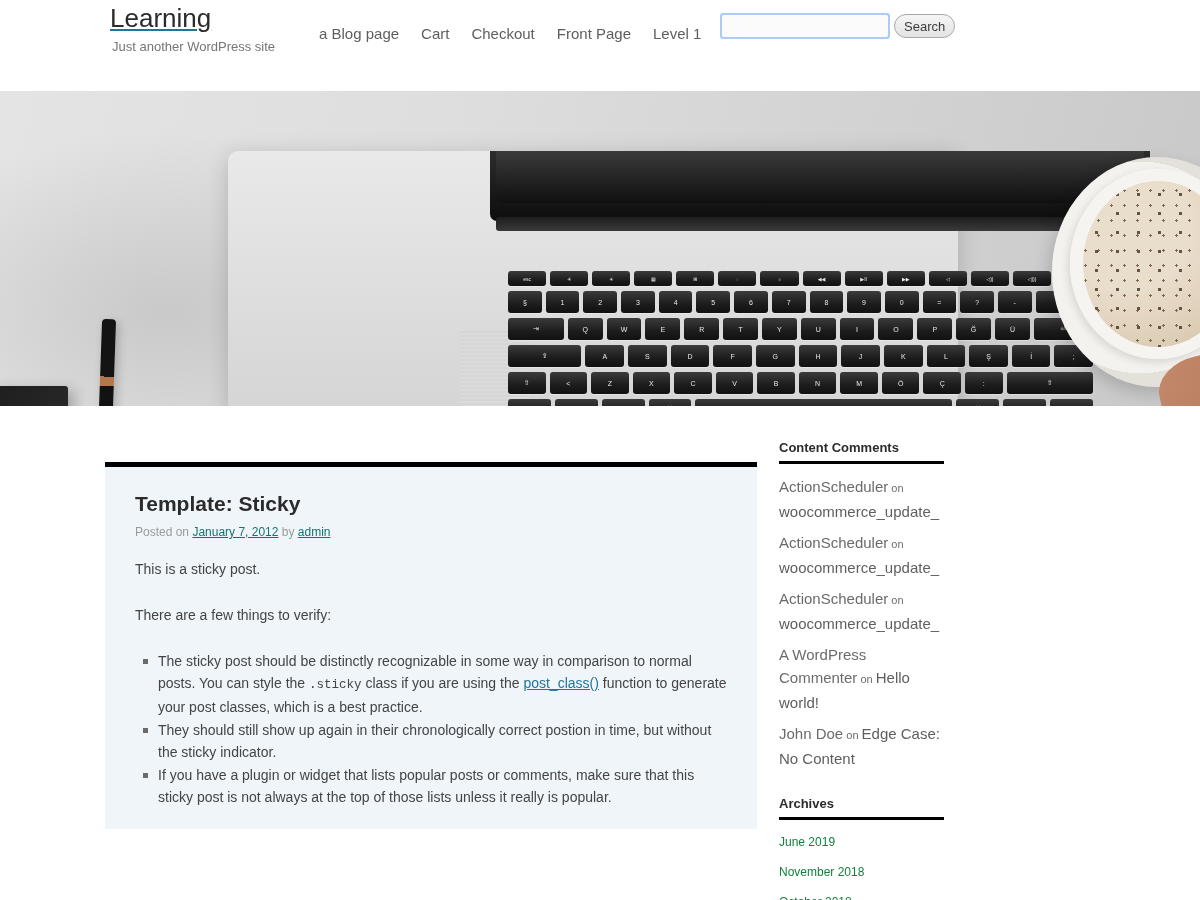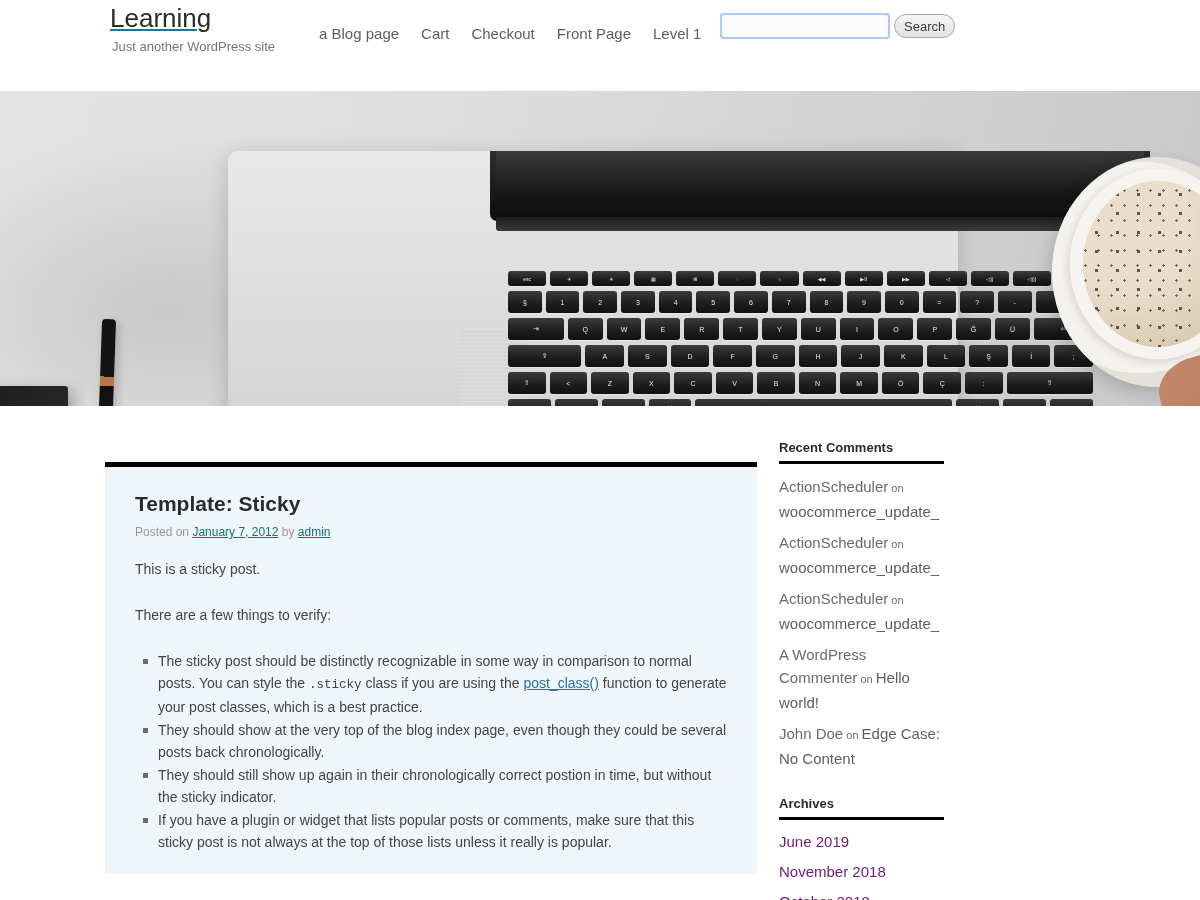--- a/index.html
+++ b/index.html
@@ -335,22 +335,22 @@
   .comment-on { font-size: 11px; color: #6b6b6b; }
   .comment-link {
     font-size: 15px;
     color: #5e5e5e;
     text-decoration: none;
     cursor: pointer;
   }
   .archives-list { list-style: none; margin: 0; padding: 0; }
   .archives-list li { margin-bottom: 8px; }
   .archives-list a {
-    font-size: 15px;
-    color: #701a75;
+    font-size: 12px;
+    color: #15803d;
     text-decoration: none;
     line-height: 22px;
     cursor: pointer;
   }
   .widget.archives { margin-top: 26px; }
 </style>
 </head>
 <body>
 
 <div class="site-header">
@@ -488,31 +488,30 @@
   <article class="content-area">
     <h2 class="entry-title">Template: Sticky</h2>
     <div class="entry-meta">
       <span>Posted on </span><a>January 7, 2012</a><span> by </span><a>admin</a>
     </div>
     <div class="entry-content">
       <p>This is a sticky post.</p>
       <p>There are a few things to verify:</p>
       <ul>
         <li><span>The sticky post should be distinctly recognizable in some way in comparison to normal posts. You can style the </span><code>.sticky</code><span> class if you are using the </span><a>post_class()</a><span> function to generate your post classes, which is a best practice.</span></li>
-        <li><span>They should show at the very top of the blog index page, even though they could be several posts back chronologically.</span></li>
         <li><span>They should still show up again in their chronologically correct postion in time, but without the sticky indicator.</span></li>
         <li><span>If you have a plugin or widget that lists popular posts or comments, make sure that this sticky post is not always at the top of those lists unless it really is popular.</span></li>
       </ul>
     </div>
   </article>
 
   <aside class="sidebar">
 
     <section class="widget">
-      <h3 class="widget-title">Recent Comments</h3>
+      <h3 class="widget-title">Content Comments</h3>
 
       <div class="comment-item">
         <span class="comment-author">ActionScheduler</span><span class="comment-on"> on </span><br><a class="comment-link">woocommerce_update_</a>
       </div>
       <div class="comment-item">
         <span class="comment-author">ActionScheduler</span><span class="comment-on"> on </span><br><a class="comment-link">woocommerce_update_</a>
       </div>
       <div class="comment-item">
         <span class="comment-author">ActionScheduler</span><span class="comment-on"> on </span><br><a class="comment-link">woocommerce_update_</a>
       </div>

